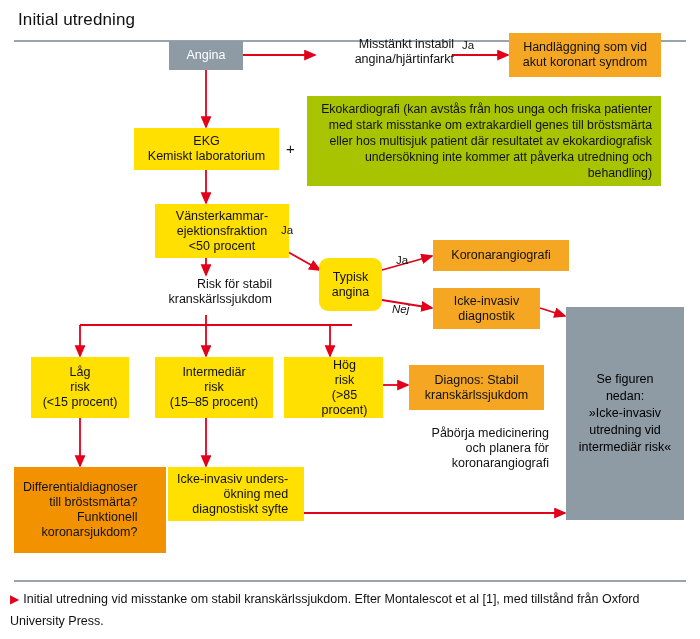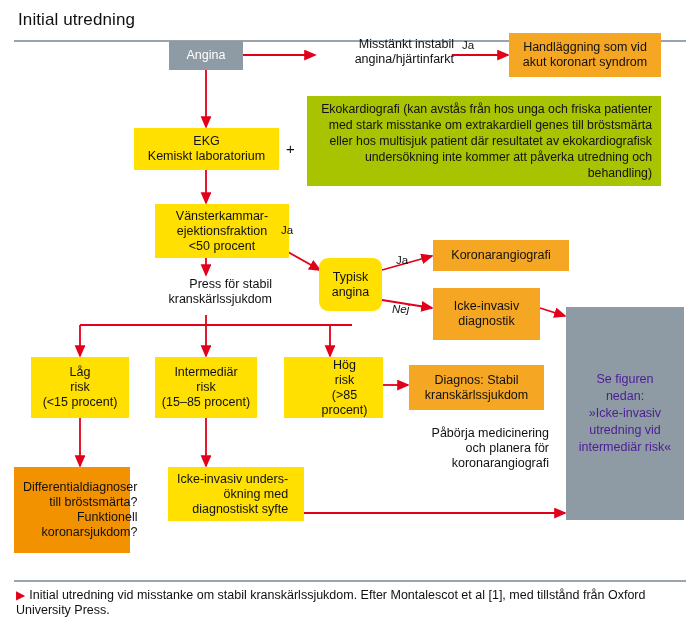--- a/index.html
+++ b/index.html
@@ -36,21 +36,21 @@
     color:#111;
     padding:4px 6px;
     white-space:pre-line;
   }
   .node.left{justify-content:flex-start;text-align:right;}
   .yellow{background:#ffe000;}
   .green{background:#a8c400;}
   .orange{background:#f5a623;}
   .orange-dark{background:#f29200;}
   .grey{background:#8e9aa4;color:#ffffff;}
-  .grey-big{background:#8e9aa4;color:#4c1d95;}
+  .grey-big{background:#8e9aa4;color:#000000;}
 
   .plain{
     position:absolute;
     font-size:12.5px;line-height:15px;color:#111;
     white-space:pre-line;text-align:right;
   }
 
   .plus{
     position:absolute;
     font-size:15px;color:#111;font-weight:normal;
@@ -59,22 +59,22 @@
   
   svg.wires{position:absolute;left:0;top:0;width:700px;height:639px;pointer-events:none;}
 
   .edge-label{
     position:absolute;
     font-size:11.5px;color:#111;background:transparent;
   }
 
   
   .caption{
-    position:absolute;left:16px;top:588px;width:668px;
-    font-size:12.5px;line-height:15px;color:#111;
+    position:absolute;left:10px;top:588px;width:668px;
+    font-size:12.5px;line-height:22px;color:#111;
   }
   .caption .tri{color:#e2001a;font-size:12px;margin-right:4px;}
 </style>
 </head>
 <body>
 
 <div id="root">
 
   <div class="rule top"></div>
   <div class="rule bottom"></div>
@@ -140,57 +140,57 @@
 akut koronart syndrom</div>
 
   <div class="plus" style="left:286px;top:140px;">+</div>
 
   <div class="node green left" style="left:307px;top:96px;width:354px;height:90px;font-size:12.3px;line-height:16px;padding:8px 9px;white-space:normal;">Ekokardiografi (kan avstås från hos unga och friska patienter med stark misstanke om extrakardiell genes till bröstsmärta eller hos multisjuk patient där resultatet av ekokardiografisk undersökning inte kommer att påverka utredning och behandling)</div>
 
   <div class="node yellow" style="left:139px;top:204px;width:134px;height:54px;margin-left:16px;">Vänsterkammar-
 ejektionsfraktion
 &lt;50 procent</div>
 
-  <div class="plain" style="left:140px;top:277px;width:132px;">Press för stabil
+  <div class="plain" style="left:140px;top:277px;width:132px;">Risk för stabil
 kranskärlssjukdom</div>
 
   <div class="node yellow" style="left:319px;top:258px;width:63px;height:53px;border-radius:9px;">Typisk
 angina</div>
 
   <div class="node orange" style="left:433px;top:240px;width:136px;height:31px;">Koronarangiografi</div>
 
-  <div class="node orange" style="left:433px;top:288px;width:107px;height:52px;">Icke-invasiv
+  <div class="node orange" style="left:433px;top:288px;width:107px;height:41px;">Icke-invasiv
 diagnostik</div>
 
   <div class="node yellow" style="left:31px;top:357px;width:98px;height:61px;text-align:center;">Låg
 risk
 (&lt;15 procent)</div>
 
-  <div class="node yellow" style="left:155px;top:357px;width:102px;height:61px;text-align:center;">Intermediär
+  <div class="node yellow" style="left:155px;top:357px;width:118px;height:61px;text-align:center;">Intermediär
 risk
 (15–85 procent)</div>
 
   <div class="node yellow" style="left:284px;top:357px;width:99px;height:61px;padding-left:28px;">Hög
 risk
 (&gt;85 procent)</div>
 
   <div class="node orange" style="left:409px;top:365px;width:135px;height:45px;">Diagnos: Stabil
 kranskärlssjukdom</div>
 
   <div class="plain" style="left:404px;top:426px;width:145px;">Påbörja medicinering
 och planera för
 koronarangiografi</div>
 
   <div class="node grey-big" style="left:566px;top:307px;width:118px;height:213px;font-size:12.5px;line-height:17px;">Se figuren
 nedan:
 »Icke-invasiv
 utredning vid
 intermediär risk«</div>
 
-  <div class="node orange-dark left" style="left:14px;top:467px;width:116px;height:86px;padding:8px 9px;">Differentialdiagnoser
+  <div class="node orange-dark left" style="left:14px;top:467px;width:152px;height:86px;padding:8px 9px;">Differentialdiagnoser
 till bröstsmärta?
 Funktionell
 koronarsjukdom?</div>
 
   <div class="node yellow left" style="left:168px;top:467px;width:136px;height:54px;padding:8px 9px;">Icke-invasiv unders-
 ökning med
 diagnostiskt syfte</div>
 
   <div class="edge-label" style="left:462px;top:39px;">Ja</div>
   <div class="edge-label" style="left:281px;top:224px;">Ja</div>

